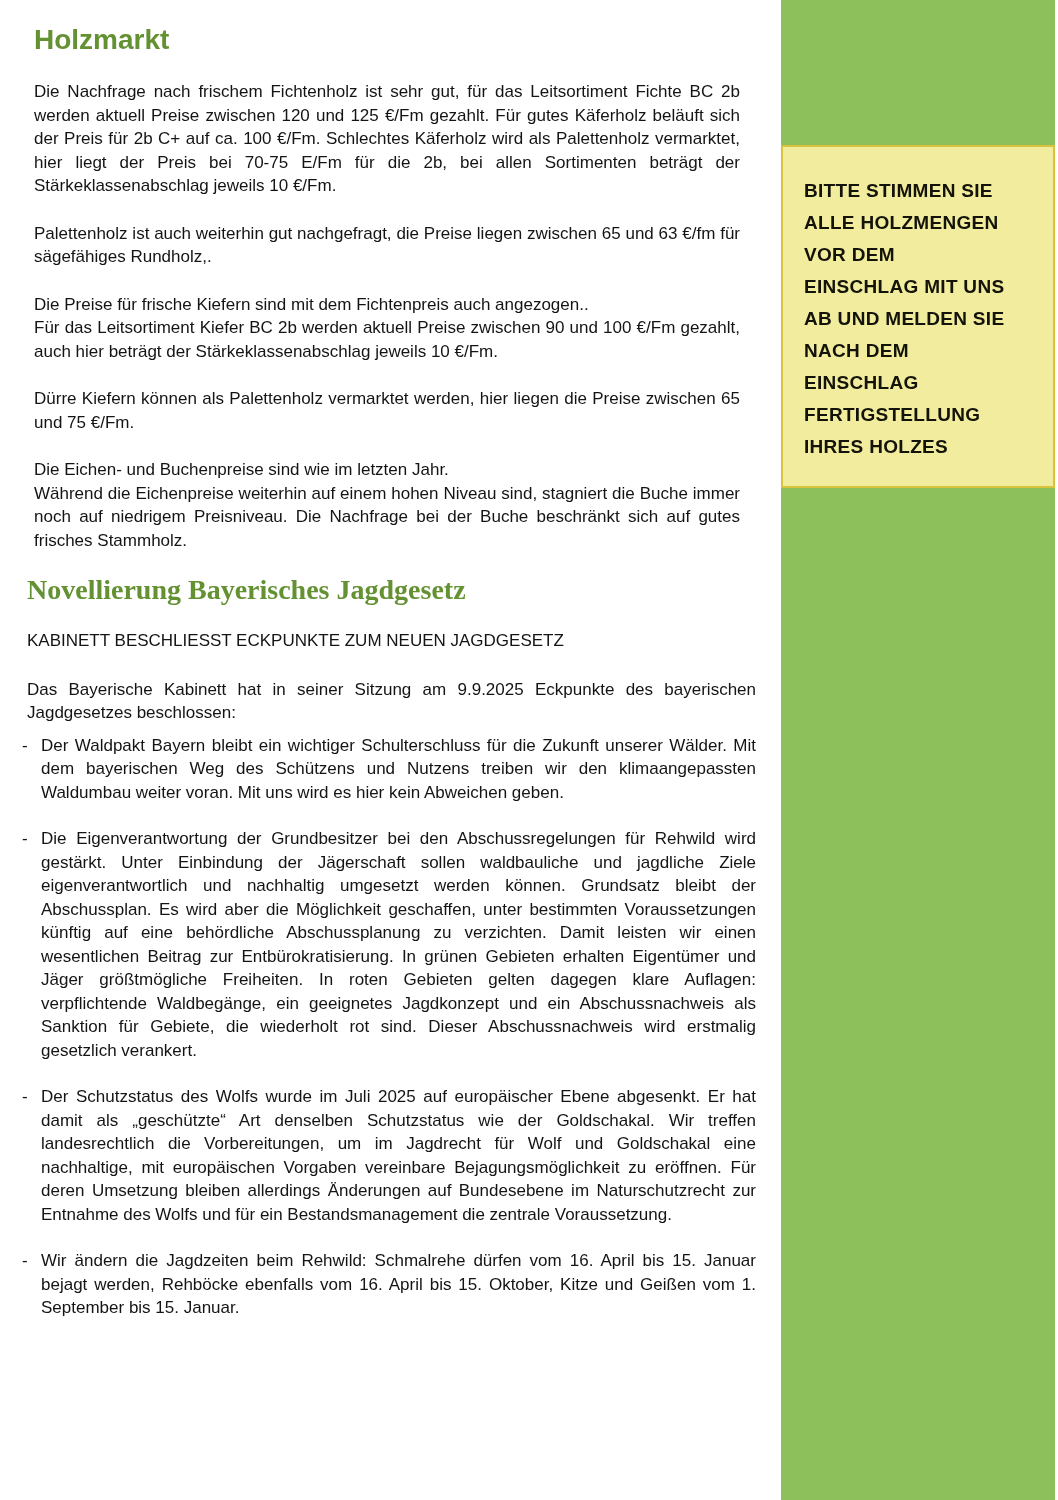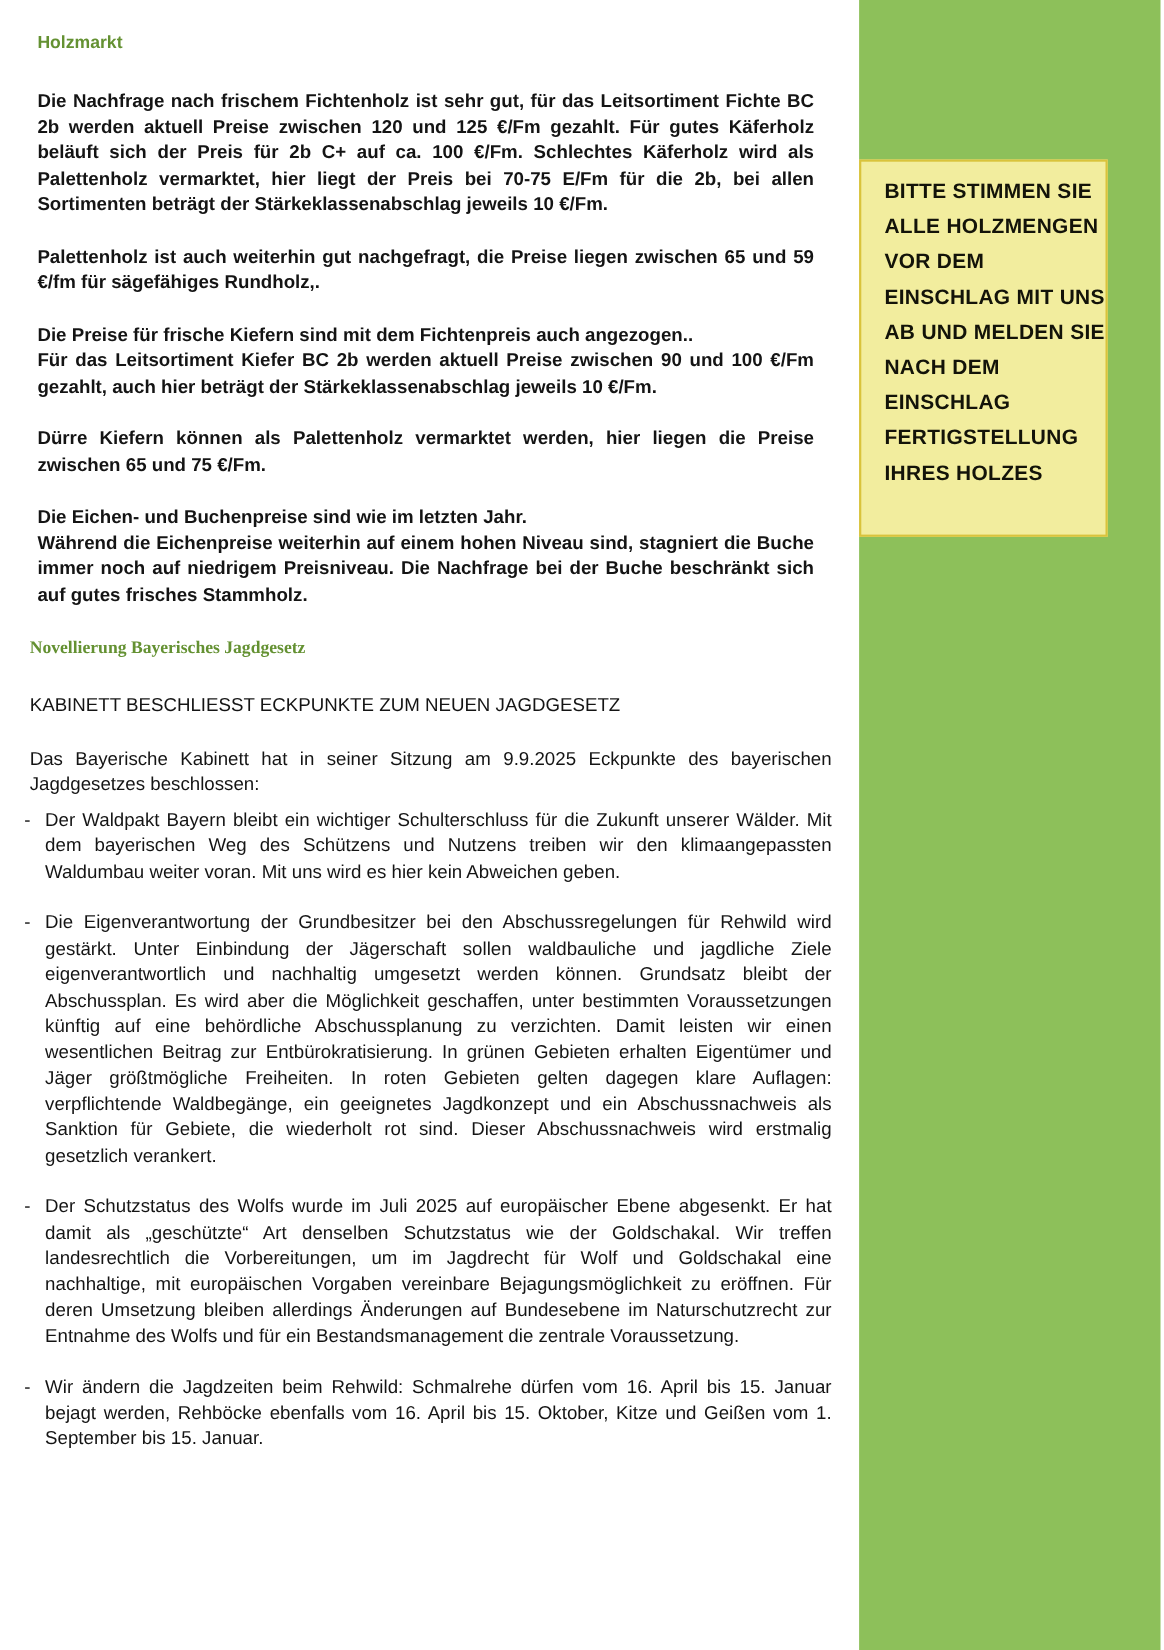--- a/index.html
+++ b/index.html
@@ -26,52 +26,52 @@
     position: absolute;
     left: 781px; top: 0;
     width: 274px; height: 1500px;
     background: var(--sidebar-green);
   }
 
   
   .callout {
     position: absolute;
     left: 781px; top: 145px;
-    width: 226px; height: 343px;
+    width: 274px; height: 343px;
     background: var(--callout-bg);
     border: 2px solid var(--callout-border);
-    padding: 12px 6px 0 21px;
+    padding: 28px 6px 0 21px;
   }
   .callout-line {
     font-size: 19px;
     font-weight: 700;
     line-height: 32px;
     color: #131309;
     letter-spacing: 0.3px;
     white-space: nowrap;
   }
 
   
   .main {
     position: absolute;
     left: 27px; top: 26px;
     width: 729px;
     font-size: 17px;
     line-height: 23.5px;
   }
   .sec1 { padding-left: 7px; }
   .sec-title {
-    font-size: 16px;
+    font-size: 28px;
     line-height: 27px;
     font-weight: 700;
     color: var(--heading-green);
     margin: 0 0 27px 0;
   }
   .sec2-title { margin: 18px 0 26px 0; font-family: Liberation Serif, serif; }
-  .para { text-align: justify; margin: 0 16px 24px 0; font-weight: bold; }
+  .para { text-align: justify; margin: 0 16px 24px 0; }
   .para.tight { margin-bottom: 0; }
   .kicker { margin: 0 0 25px 0; }
   .intro { text-align: justify; margin: 0 0 9px 0; }
   .bullets { margin-left: -5px; }
   .bullet { display: flex; margin: 0 0 23px 0; }
   .bullet:last-child { margin-bottom: 0; }
   .bullet-dash { width: 19px; flex: none; }
   .bullet-text { flex: 1; text-align: justify; }
 </style>
 </head>
@@ -91,21 +91,21 @@
     <div class="callout-line">EINSCHLAG</div>
     <div class="callout-line">FERTIGSTELLUNG</div>
     <div class="callout-line">IHRES HOLZES</div>
   </div>
 
   <div class="main">
 
     <section class="sec1">
       <h1 class="sec-title">Holzmarkt</h1>
       <p class="para">Die Nachfrage nach frischem Fichtenholz ist sehr gut, für das Leitsortiment Fichte BC 2b werden aktuell Preise zwischen 120 und 125 €/Fm gezahlt. Für gutes Käferholz beläuft sich der Preis für 2b C+  auf ca. 100 €/Fm. Schlechtes Käferholz wird als Palettenholz vermarktet, hier liegt der Preis bei 70-75 E/Fm für die 2b, bei allen Sortimenten beträgt der Stärkeklassenabschlag jeweils 10 €/Fm.</p>
-      <p class="para">Palettenholz ist auch weiterhin gut nachgefragt, die Preise liegen zwischen 65 und 59 €/fm für sägefähiges Rundholz,.</p>
+      <p class="para">Palettenholz ist auch weiterhin gut nachgefragt, die Preise liegen zwischen 65 und 63 €/fm für sägefähiges Rundholz,.</p>
       <p class="para tight">Die Preise für frische Kiefern sind mit dem Fichtenpreis auch angezogen..</p>
       <p class="para">Für das Leitsortiment Kiefer BC 2b werden aktuell Preise  zwischen 90 und 100 €/Fm gezahlt, auch hier beträgt der  Stärkeklassenabschlag jeweils 10 €/Fm.</p>
       <p class="para">Dürre Kiefern können als Palettenholz vermarktet werden, hier liegen die Preise zwischen 65 und 75 €/Fm.</p>
       <p class="para tight">Die Eichen- und Buchenpreise sind wie im letzten Jahr.</p>
       <p class="para">Während die Eichenpreise weiterhin auf einem hohen Niveau sind, stagniert die Buche immer noch auf niedrigem Preisniveau. Die Nachfrage bei der Buche beschränkt sich  auf gutes frisches Stammholz.</p>
     </section>
 
     <section class="sec2">
       <h1 class="sec-title sec2-title">Novellierung Bayerisches Jagdgesetz</h1>
       <p class="kicker">KABINETT BESCHLIESST ECKPUNKTE ZUM NEUEN JAGDGESETZ</p>

